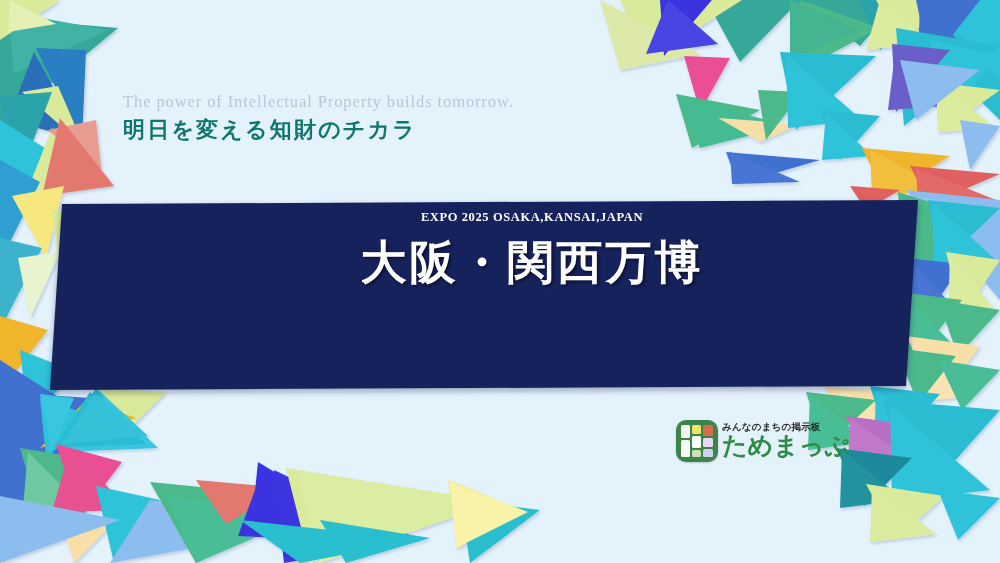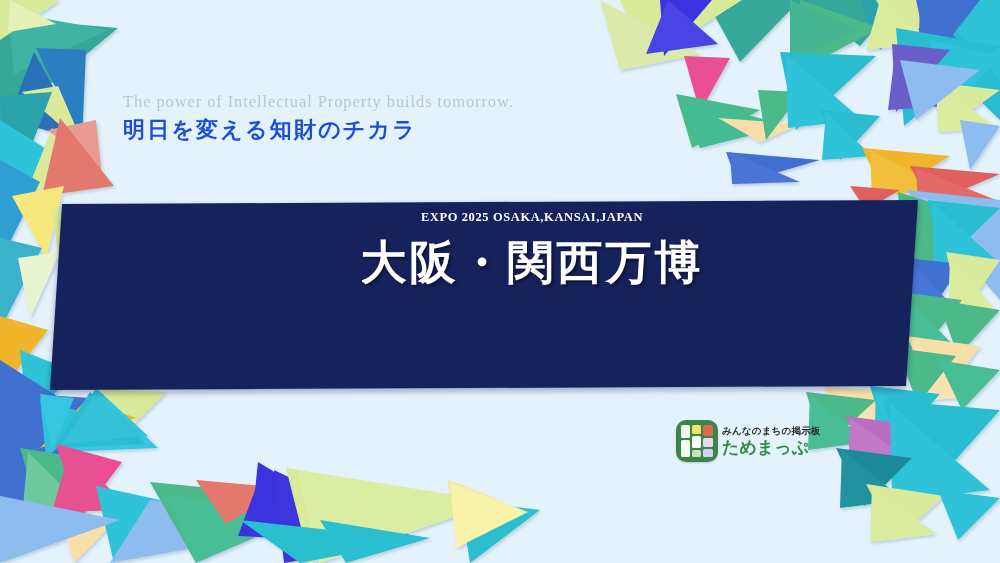--- a/index.html
+++ b/index.html
@@ -79,23 +79,23 @@
     position:relative;box-shadow:0 1px 2px rgba(0,0,0,.18);flex:0 0 auto;
   }
   .logo-mark .blk{position:absolute;border-radius:1.5px;}
   .logo-text{display:flex;flex-direction:column;justify-content:center;}
   .logo-sub{
     font-size:9.5px;font-weight:700;color:#2a2a2a;letter-spacing:.2px;
     line-height:1;margin-bottom:3px;white-space:nowrap;
     font-family:"Liberation Sans", sans-serif;
   }
   .logo-name{
-    font-size:17px;font-weight:700;color:#2f8c46;letter-spacing:0px;
+    font-size:25px;font-weight:700;color:#2f8c46;letter-spacing:0px;
     line-height:1;white-space:nowrap;
-    font-family:Liberation Serif, serif;
+    font-family:Liberation Mono, monospace;
   }
 </style>
 <title>大阪・関西万博 特許庁ブースに出展</title></head>
 <body style="background: rgb(228, 242, 252);">
 
 <div id="stage" style="background: rgb(228, 242, 252);">
 
   <svg id="mosaic" viewBox="0 0 1000 563" preserveAspectRatio="none" aria-hidden="true">
     <defs>
       <filter id="tri-shadow" x="-20%" y="-20%" width="160%" height="160%">
@@ -224,21 +224,21 @@
         <polygon points="866,484 944,496 896,540" fill="#d9ea9a"></polygon>
         <polygon points="872,486 936,534 870,542" fill="#dcec9e"></polygon>
         <polygon points="938,490 1000,498 958,540" fill="#2fc3d8"></polygon>
         <polygon points="0,0 60,0 0,40" fill="#d9ea9a"></polygon>
         <polygon points="10,0 56,24 8,32" fill="#e4f0b4"></polygon>
       </g>
   </svg>
 
   <div class="tagline-wrap">
     <p class="tagline-en" style="color: rgb(185, 198, 214);">The power of Intellectual Property builds tomorrow.</p>
-    <p class="tagline-ja" style="color: #1d4ed8;">明日を変える知財のチカラ</p>
+    <p class="tagline-ja" style="color: #0f766e;">明日を変える知財のチカラ</p>
   </div>
 
   <svg id="banner" viewBox="0 0 1000 210" preserveAspectRatio="none" aria-hidden="true">
     <defs>
       <filter id="banner-shadow" x="-10%" y="-20%" width="120%" height="150%">
         <feDropShadow dx="0" dy="3" stdDeviation="3" flood-color="#0b2340" flood-opacity="0.35"></feDropShadow>
       </filter>
     </defs>
     <polygon id="banner-shape" points="62,14 918,10 906,196 50,200" fill="#14245c" filter="url(#banner-shadow)"></polygon>
   </svg>

